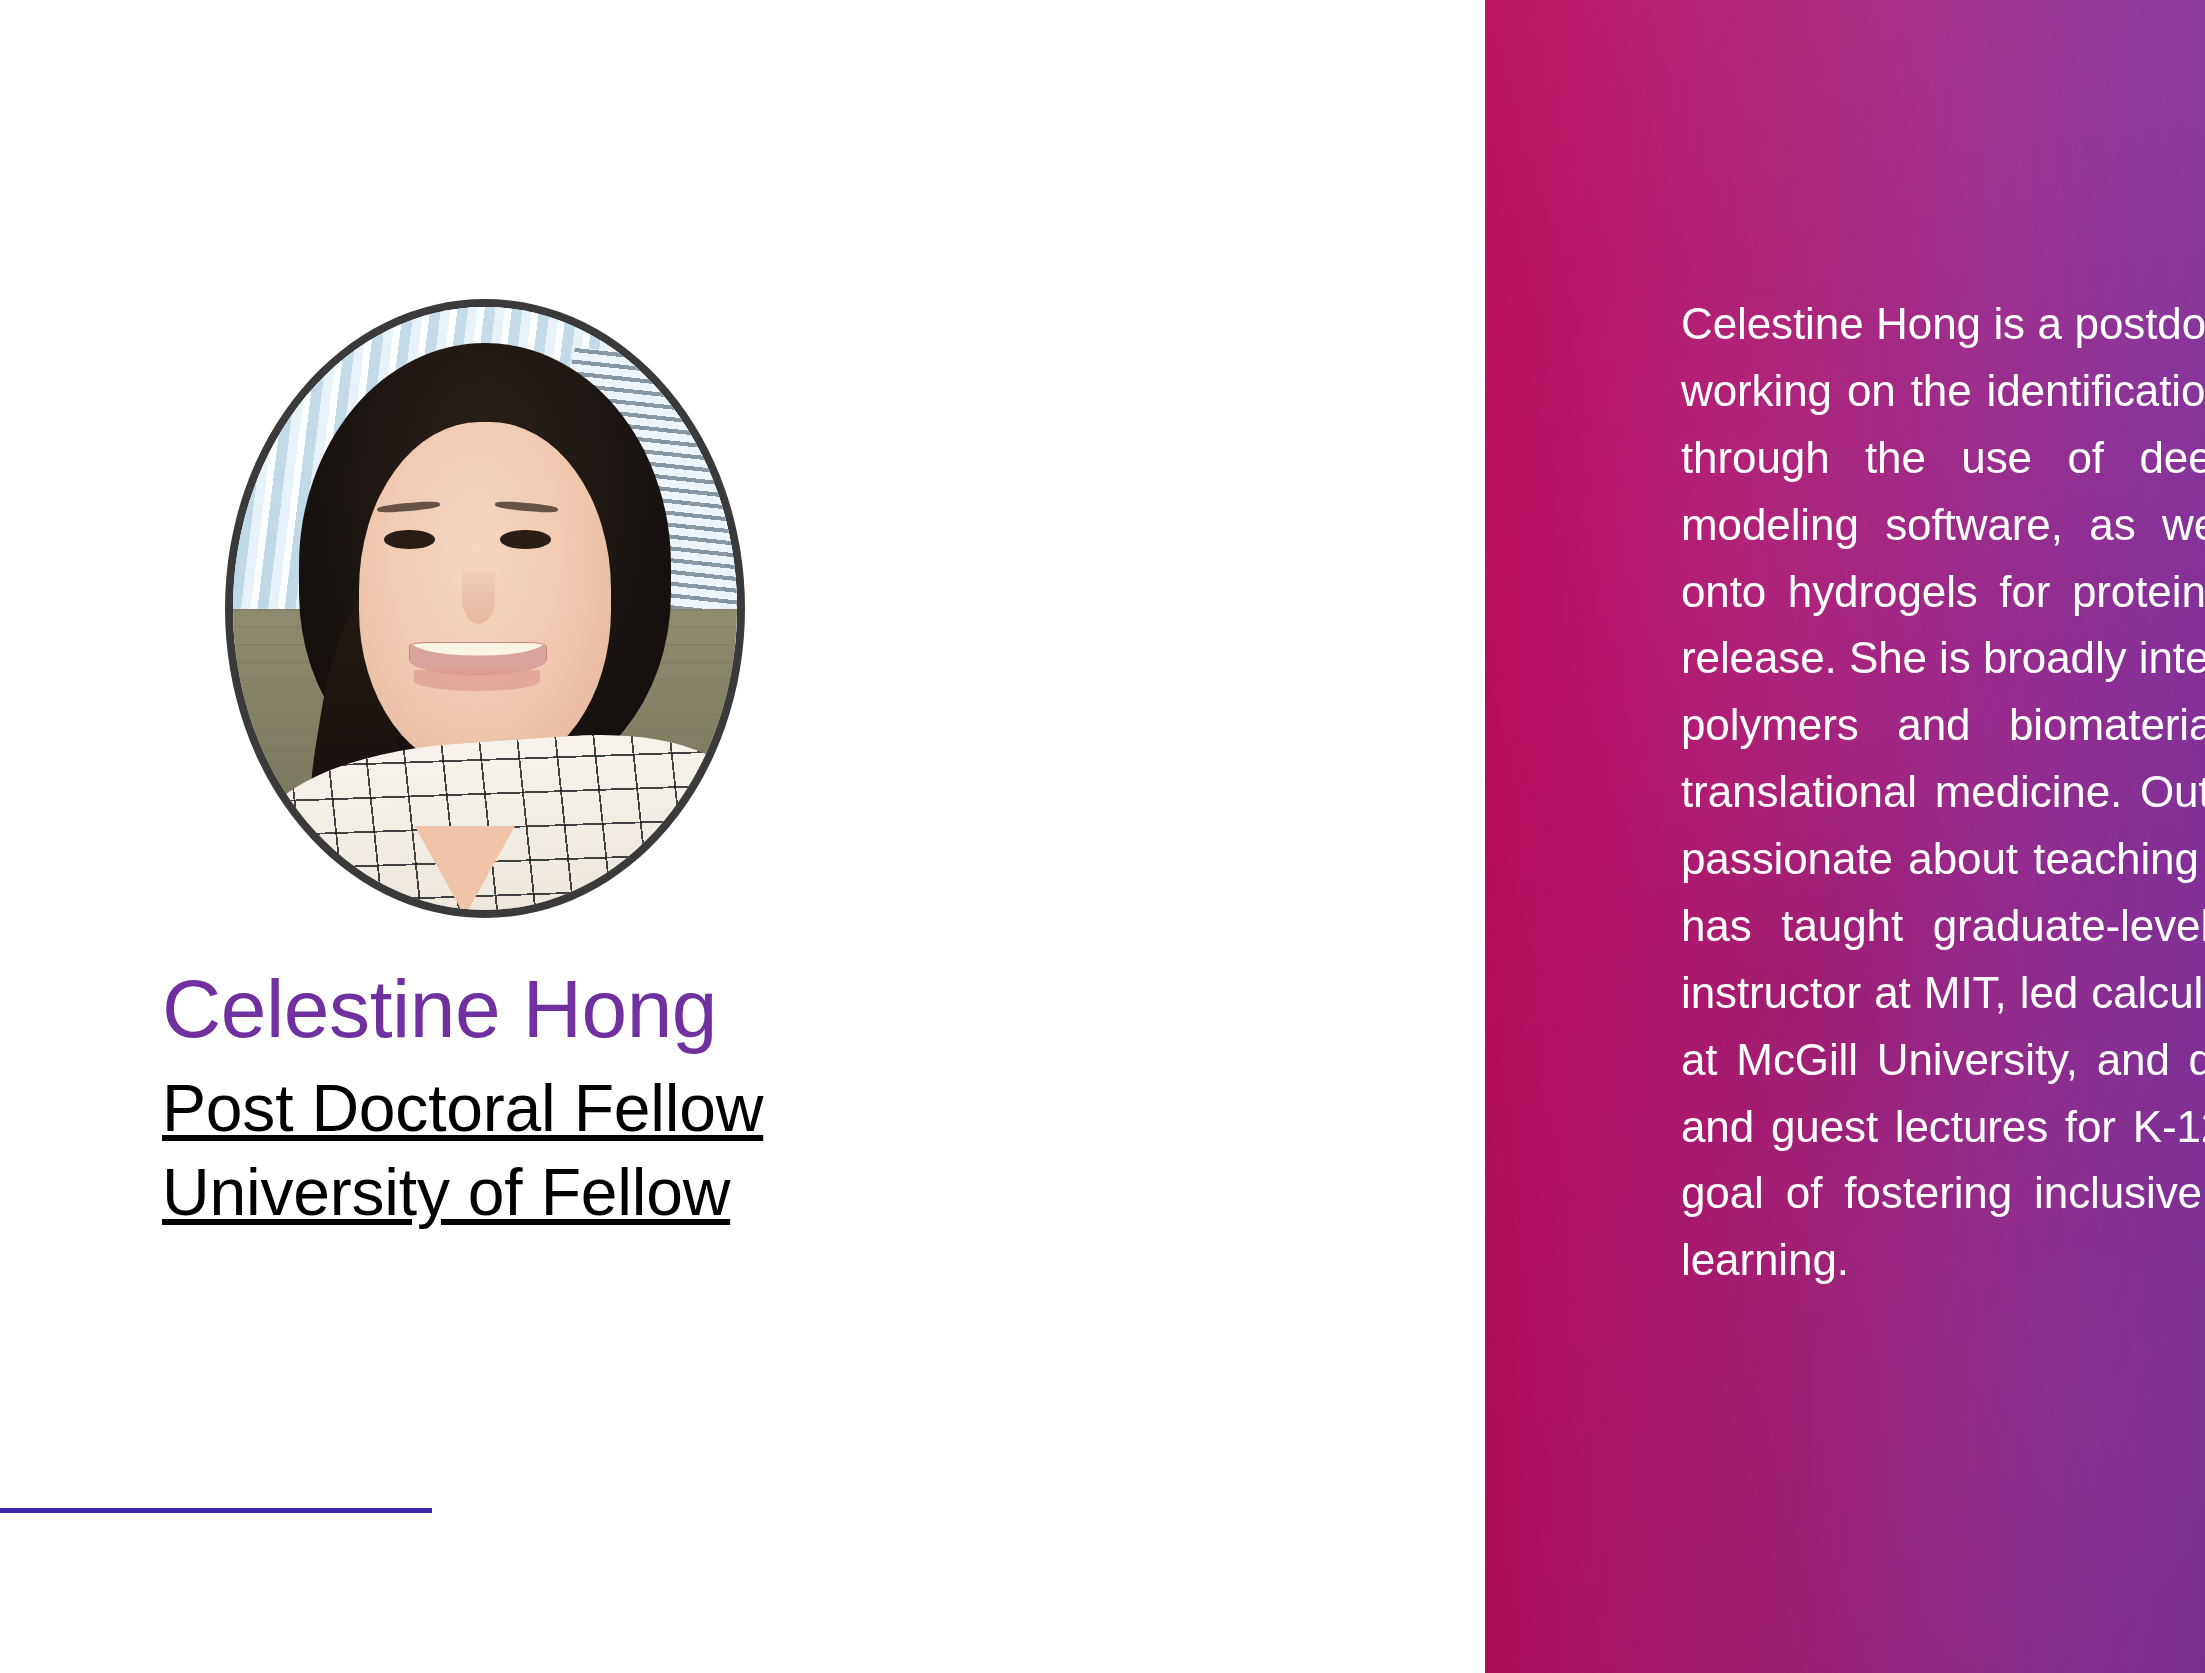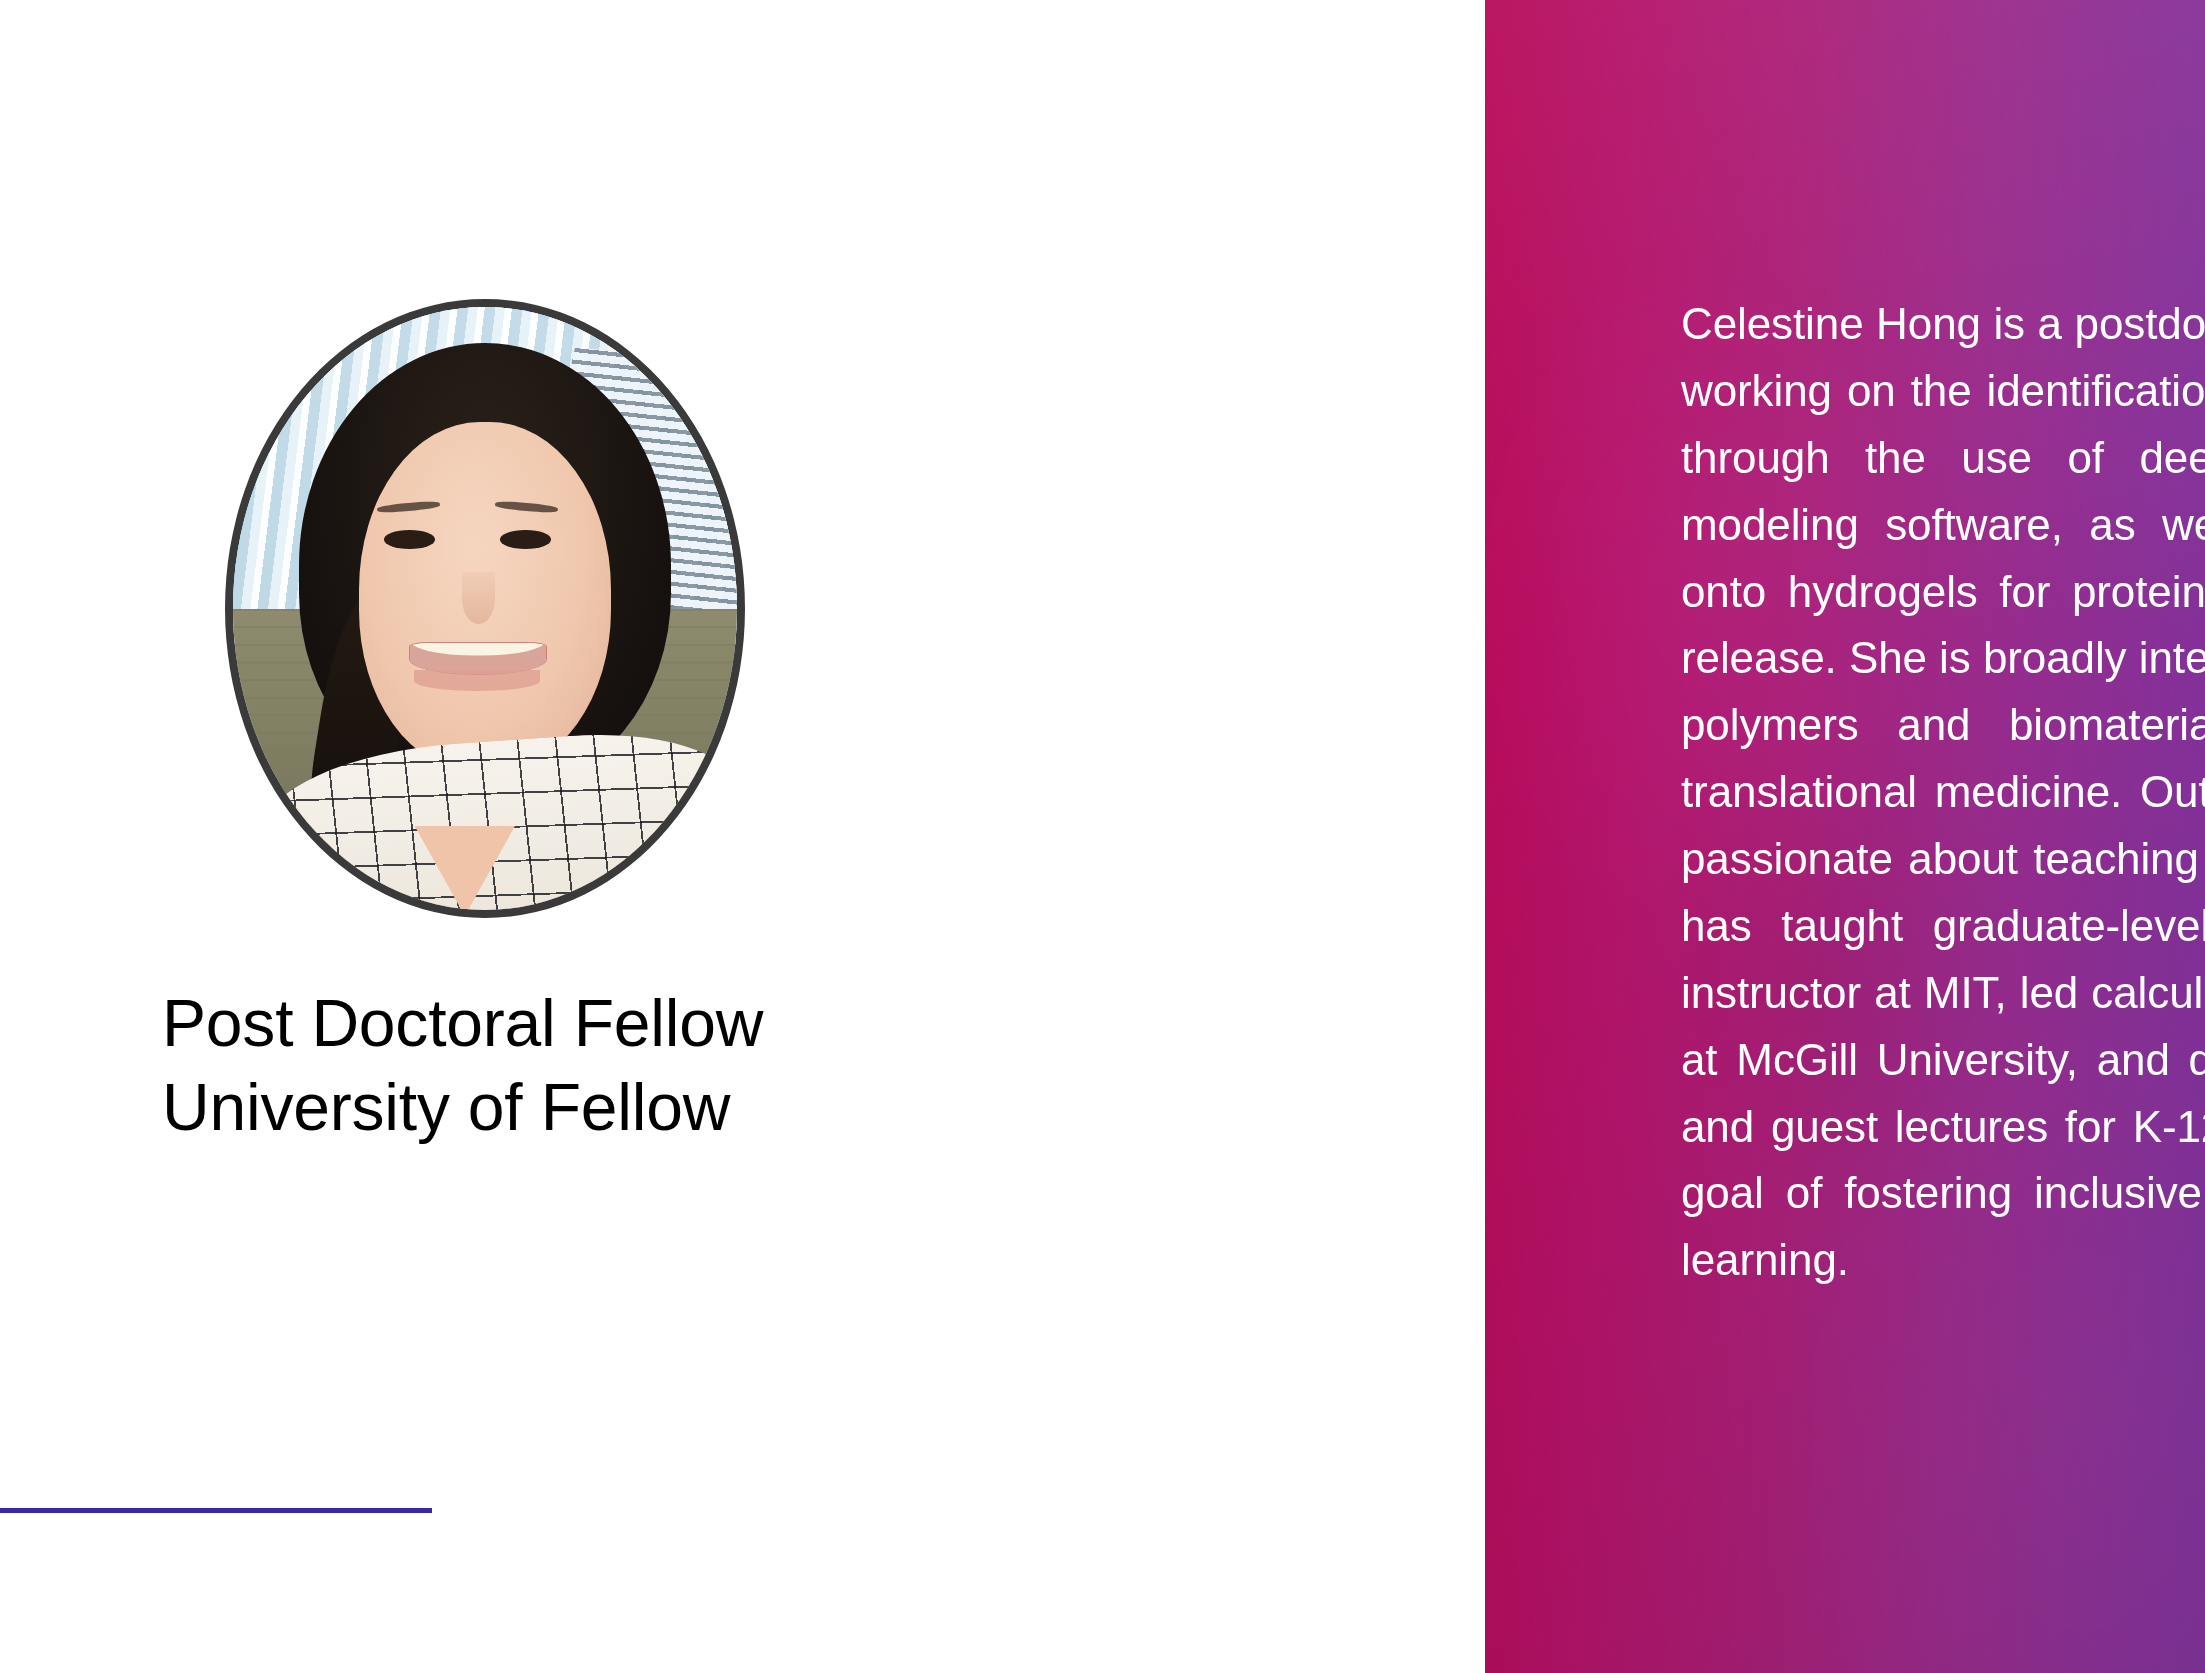--- a/index.html
+++ b/index.html
@@ -166,20 +166,21 @@
     color: #7030A0;
     white-space: nowrap;
     letter-spacing: -0.4px;
   }
   .subline {
     font-size: 66px;
     line-height: 1.27;
     color: #000000;
     white-space: nowrap;
     letter-spacing: -0.2px;
+    text-decoration: underline;
   }
   #speaker-role { margin-top: 16px; }
 
   
   #left-accent-rule {
     position: absolute;
     left: 0;
     top: 1508px;
     width: 432px;
     height: 4.9px;
@@ -265,20 +266,21 @@
         <div class="ph-eye r"></div>
         <div class="ph-nose"></div>
         <div class="ph-smile"></div>
         <div class="ph-lip-lower"></div>
         <div class="ph-blouse"></div>
         <div class="ph-neckline"></div>
       </div>
     </div>
 
     <div id="name-block">
+      <div id="speaker-name">Celestine Hong</div>
       <div id="speaker-role" class="subline">Post Doctoral Fellow</div>
       <div id="speaker-affiliation" class="subline">University of Fellow</div>
     </div>
 
     <div id="left-accent-rule"></div>
   </div>
 
   <div id="right-panel">
     <div id="right-ghost"></div>
 

